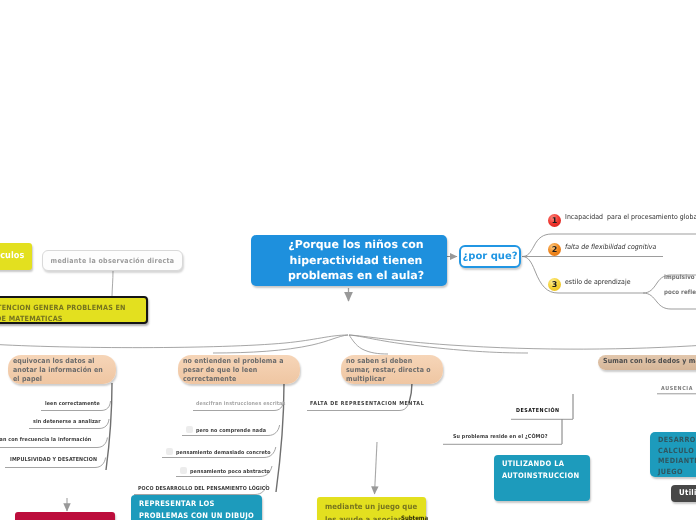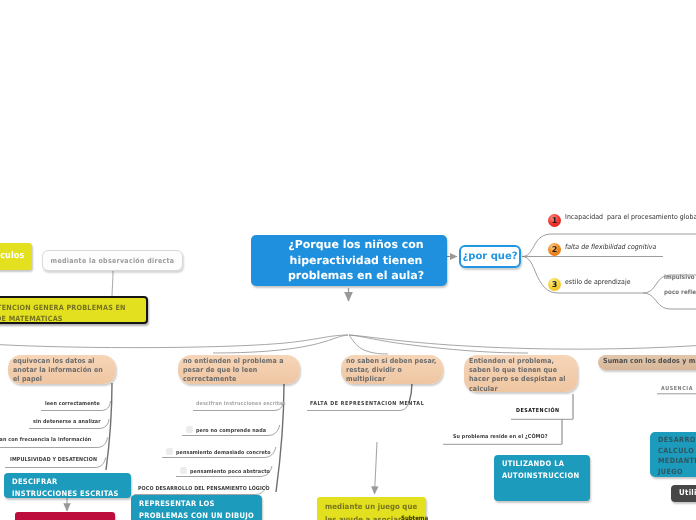--- a/index.html
+++ b/index.html
@@ -206,36 +206,31 @@
     <span style="position:absolute;left:22px;top:15px;white-space:nowrap;">EL AREA DE MATEMATICAS</span>
     </div>
 
   <div class="node n-peach" style="left:8px;top:355px;width:108px;height:29px;">
     <span>equivocan los datos al anotar la información en el papel</span>
     </div>
   <div class="node n-peach" style="left:178px;top:355px;width:122px;height:29px;">
     <span>no entienden el problema a pesar de que lo leen correctamente</span>
     </div>
   <div class="node n-peach" style="left:341px;top:355px;width:102px;height:29px;">
-    <span>no saben si deben pesar, restar, dividir o multiplicar</span>
-    </div>
-  <div class="node n-peach" style="left:464px;top:355px;width:114px;height:37px;">
-    <span>Entienden el problema, saben lo que tienen que hacer pero se despistan al calcular</span>
+    <span>no saben si deben sumar, restar, directa o multiplicar</span>
     </div>
   <div class="node n-peach" style="left:598px;top:355px;width:132px;height:15px;white-space:nowrap;font-size:7px;background:linear-gradient(180deg,#e2c7ad 0%,#d6b698 100%);color:#4c4c4c;padding:2px 5px;">
     <span>Suman con los dedos y materiales</span>
     </div>
 
   <div class="lbl lbl-dark" style="left:45px;top:401px;">leen correctamente</div>
   <div class="lbl lbl-dark" style="left:33px;top:419px;">sin detenerse a analizar</div>
   <div class="lbl lbl-dark" style="left:-10px;top:437px;">vocan con frecuencia la información</div>
   <div class="lbl lbl-dark" style="left:10px;top:457px;">IMPULSIVIDAD Y DESATENCION</div>
 
-  <div class="node n-teal" style="left:4px;top:473px;width:127px;height:25px;white-space:pre;"><span>DESCIFRAR
-INSTRUCCIONES ESCRITAS</span></div>
 
   <div class="node n-crimson" style="left:15px;top:512px;width:100px;height:24px;"></div>
 
   <div class="lbl lbl-grey" style="left:196px;top:401px;">descifran instrucciones escritas</div>
   <div class="lbl lbl-dark" style="left:186px;top:426px;">
     <span class="chk"></span><span>pero no comprende nada</span></div>
   <div class="lbl lbl-dark" style="left:166px;top:448px;">
     <span class="chk"></span><span>pensamiento demasiado concreto</span></div>
   <div class="lbl lbl-dark" style="left:180px;top:467px;">
     <span class="chk"></span><span>pensamiento poco abstracto</span></div>

